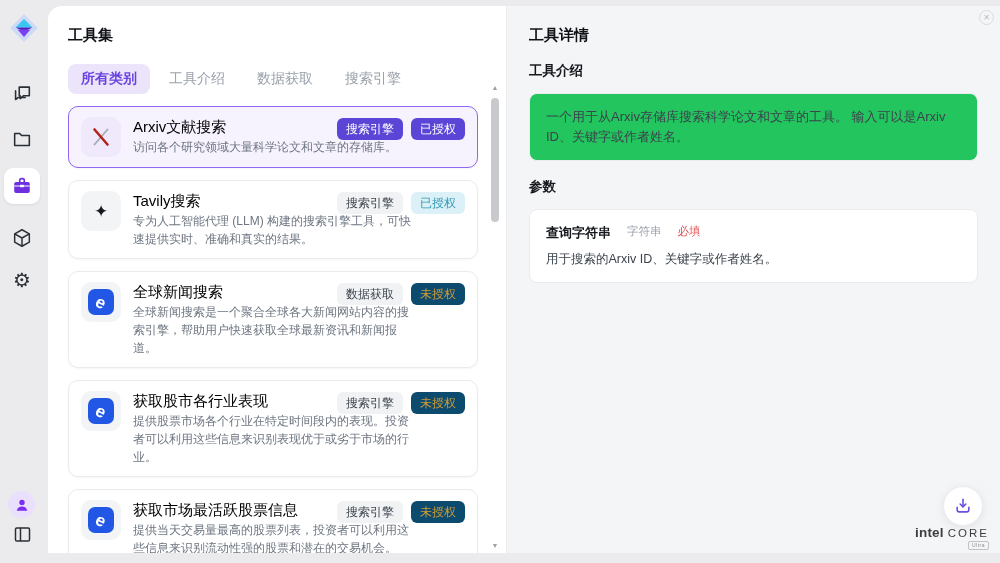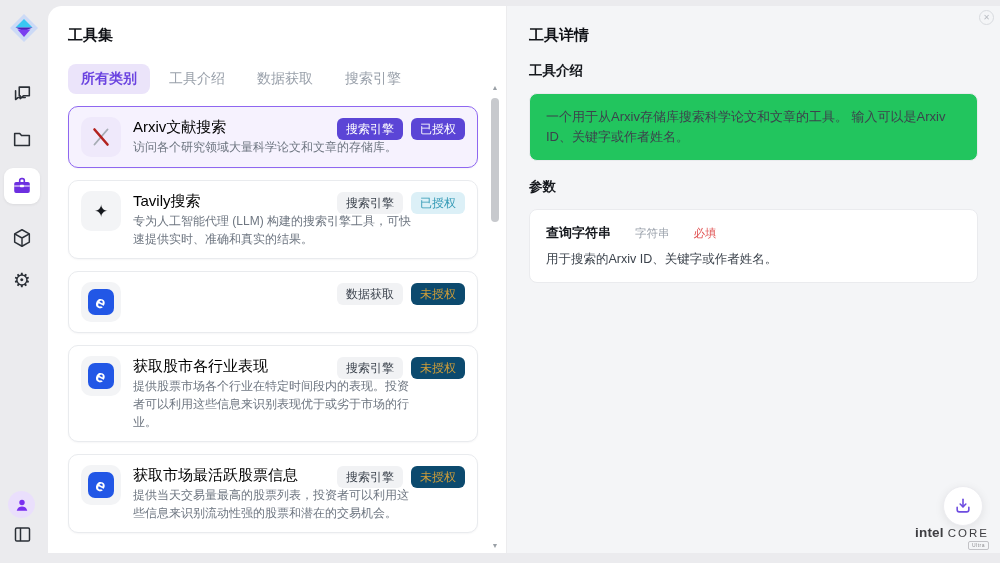--- a/index.html
+++ b/index.html
@@ -58,21 +58,21 @@
 
   
   .detail-pane{flex:1;background:#f4f5f7;border-left:1px solid #ececee;position:relative;
     padding:20px 22px}
   .detail-title{font-size:15px;font-weight:bold;color:#101217}
   .section-h{font-size:13.5px;font-weight:bold;color:#15181d;margin-top:17px}
   .intro-card{margin-top:13px;background:#22c55e;border:1px solid #eaebee;border-radius:8px;
     padding:13px 16px;font-size:13px;color:#3c434c;line-height:1.55}
   .param-card{margin-top:13px;background:#fff;border:1px solid #eaebee;border-radius:8px;
     padding:14px 16px}
-  .param-head{display:flex;align-items:center;gap:24px}
+  .param-head{display:flex;align-items:flex-start;gap:16px}
   .param-name{font-size:13px;font-weight:bold;color:#15181d}
   .param-type{font-size:11.5px;color:#9aa1ab}
   .param-req{font-size:11.5px;color:#e05252}
   .param-desc{font-size:12.5px;color:#3c434c;margin-top:9px}
   .close-btn{position:absolute;top:4px;right:6px;width:15px;height:15px;border:1px solid #d8dbdf;
     border-radius:50%;color:#b8bcc2;font-size:8px;display:flex;align-items:center;
     justify-content:center;cursor:pointer;line-height:1}
 
   .fab{position:absolute;right:17px;bottom:27px;width:40px;height:40px;border-radius:50%;
     background:#fff;border:1px solid #ececf0;box-shadow:0 2px 10px rgba(0,0,0,.08);
@@ -186,20 +186,24 @@
       <span class="badge badge-category gray">搜索引擎</span>
       <span class="badge badge-auth teal">已授权</span>
     </div>
   </div>
         <div class="card">
     <div class="tool-icon">
             <span class="blue-e">
               <span>e</span>
             </span>
           </div>
+    <div class="tool-body">
+      <div class="tool-title">全球新闻搜索</div>
+      <div class="tool-desc">全球新闻搜索是一个聚合全球各大新闻网站内容的搜索引擎，帮助用户快速获取全球最新资讯和新闻报道。</div>
+    </div>
     <div class="badges">
       <span class="badge badge-category gray">数据获取</span>
       <span class="badge badge-auth amber">未授权</span>
     </div>
   </div>
         <div class="card">
     <div class="tool-icon">
             <span class="blue-e">
               <span>e</span>
             </span>

